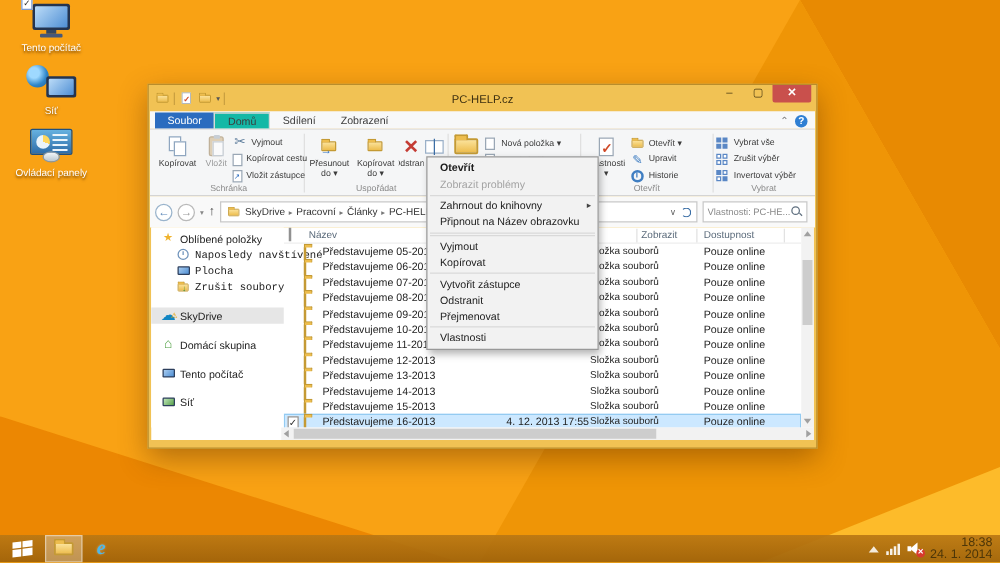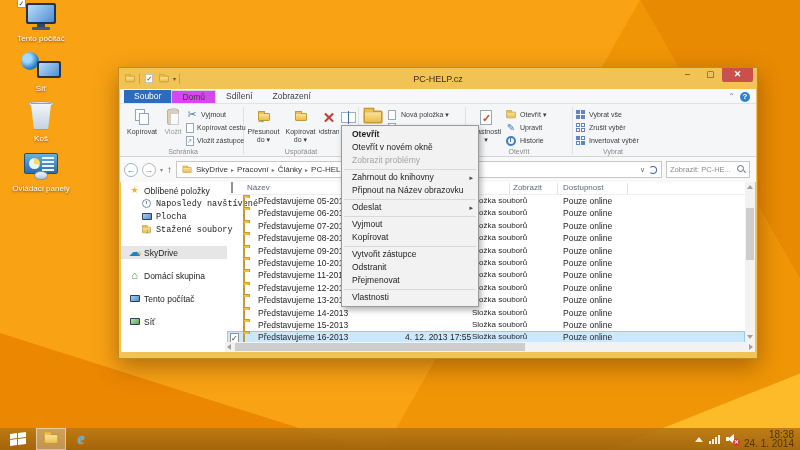--- a/index.html
+++ b/index.html
@@ -28,38 +28,38 @@
   .art-network .globe { position:absolute; left:0; top:0; width:18px; height:18px; border-radius:50%; background:radial-gradient(circle at 35% 35%, #9fd9ff 0 25%, #2f86c9 60%, #1c5e96); }
   .art-network .mon { left:16px; top:9px; width:24px; height:17px; }
   .art-recycle-bin .bin { position:absolute; left:9px; top:1px; width:22px; height:27px; background:linear-gradient(#f2f6fa,#c4d3e0); border:1px solid #8ba2b5; clip-path:polygon(4% 0,96% 0,82% 100%,18% 100%); }
   .art-recycle-bin .rim { position:absolute; left:7px; top:-1px; width:26px; height:6px; background:#e4ecf3; border:1px solid #8ba2b5; border-radius:50%; }
   .art-control-panel .panel { position:absolute; left:3px; top:1px; width:34px; height:21px; background:linear-gradient(#66b1e0,#2d6ca8); border:1px solid #1d4f80; border-radius:2px; }
   .art-control-panel .rows { position:absolute; right:3px; top:3px; width:12px; height:14px; background:repeating-linear-gradient(#eaf4fb 0 2px, transparent 2px 4px); }
   .art-control-panel .pie { position:absolute; left:4px; top:4px; width:11px; height:11px; border-radius:50%; background:conic-gradient(#ffd75e 0 30%, #eaf4fb 30% 100%); }
   .art-control-panel .mouse { position:absolute; left:13px; top:19px; width:14px; height:9px; background:linear-gradient(#f5f8fa,#b9c6cf); border:1px solid #8796a1; border-radius:50%; }
 
   
-  .window { position:absolute; left:118px; top:67px; width:640px; height:292px; background:#f1c254; border:1px solid #b98d2c; box-shadow:0 8px 22px rgba(90,45,0,.45); z-index:10; }
+  .window { position:absolute; left:118px; top:67px; width:536px; height:292px; background:#f1c254; border:1px solid #b98d2c; box-shadow:0 8px 22px rgba(90,45,0,.45); z-index:10; }
   .titlebar { position:absolute; left:0; top:0; right:0; height:21px; display:flex; align-items:center; }
   .qat { position:absolute; left:5px; top:3px; display:flex; align-items:center; gap:3px; }
   .qat-sep { width:1px; height:10px; background:#caa040; }
   .win-title { position:absolute; left:0; right:0; text-align:center; font-size:9px; color:#3c2f10; }
   .caption { position:absolute; right:4px; top:0; display:flex; }
   .capbtn { width:23px; height:14px; font-size:9px; line-height:13px; text-align:center; color:#4a3a12; }
   .capbtn.close { width:31px; background:#c9504c; color:#fff; border-radius:0 0 2px 2px; font-weight:bold; }
 
   
   .folder { position:relative; width:12px; height:8px; background:linear-gradient(#fbe29a,#edbd4e); border:1px solid #c49a34; border-radius:1px; }
   .folder::before { content:""; position:absolute; top:-3px; left:-1px; width:5px; height:2px; background:#edbd4e; border:1px solid #c49a34; border-bottom:none; border-radius:1px 1px 0 0; }
 
   
   .tabrow { position:absolute; left:1px; right:1px; top:21px; height:14px; background:#f7f8f9; display:flex; align-items:flex-end; }
   .tab { height:13px; line-height:13px; padding:0 10px; font-size:8.5px; color:#3c3c3c; }
   .tab-file { background:#2b6cbf; color:#fff; margin-left:4px; }
-  .tab.active { background:#d946ef; border:1px solid #d8d8d8; border-bottom:none; }
+  .tab.active { background:#14b8a6; border:1px solid #d8d8d8; border-bottom:none; }
   .tabrow-right { margin-left:auto; display:flex; align-items:center; gap:5px; padding-right:6px; height:13px; }
   .rib-collapse { font-size:8px; color:#777; }
   .help-badge { width:10px; height:10px; border-radius:50%; background:#2f7fd3; color:#fff; font-size:8px; line-height:10px; text-align:center; font-weight:bold; }
 
   
   .ribbon { position:absolute; left:1px; right:1px; top:35px; height:54px; background:#f5f6f7; border-top:1px solid #e3e3e3; border-bottom:1px solid #d4d4d4; display:flex; padding:1px 2px 0 4px; }
   .rgroup { position:relative; height:100%; }
   .rbody { display:flex; height:42px; padding-top:1px; }
   .glabel { position:absolute; left:0; right:0; bottom:1px; text-align:center; font-size:7px; color:#8a8a8a; }
   .gdiv { width:1px; background:#e0e0e0; margin:2px 1px; }
@@ -211,27 +211,20 @@
     <div class="dicon">
       <div class="dicon-art art-network">
         <span class="globe"></span>
         <span class="mon">
           <span class="scr"></span>
         </span>
       </div>
       <div class="dicon-label">Síť</div>
     </div>
     <div class="dicon">
-      <div class="dicon-art art-recycle-bin">
-        <span class="rim"></span>
-        <span class="bin"></span>
-      </div>
-      <div class="dicon-label">Koš</div>
-    </div>
-    <div class="dicon">
       <div class="dicon-art art-control-panel">
         <span class="panel">
           <span class="pie"></span>
           <span class="rows"></span>
         </span>
         <span class="mouse"></span>
       </div>
       <div class="dicon-label">Ovládací panely</div>
     </div>
   </div>
@@ -454,21 +447,21 @@
           <span class="crumb-sep">▸</span>
           <span class="crumb">PC-HELP.cz</span>
           <span class="crumb-sep">▸</span>
         </span>
       <span class="crumb-end">
         <span class="vee">∨</span>
         <span class="refresh-arc"></span>
       </span>
     </div>
     <div class="searchbox">
-      <span class="txt">Zobrazit: PC-HE...</span>
+      <span class="txt">Vlastnosti: PC-HE...</span>
       <span class="mag"></span>
     </div>
   </div>
 
   <div class="mainarea">
     <div class="navpane" id="sidebar">
         <div class="side-item">
           <span class="nav-ico">
             <span class="i-star">★</span>
           </span>
@@ -485,21 +478,21 @@
             <span class="mini-mon"></span>
           </span>
           <span>Plocha</span>
         </div>
         <div class="side-item lvl1">
           <span class="nav-ico">
             <span class="folder i-down" style="transform:scale(.8)">
               <span class="dl">↓</span>
             </span>
           </span>
-          <span>Stažené soubory</span>
+          <span>Zrušit soubory</span>
         </div>
         <div class="side-item gap selected">
           <span class="nav-ico">
             <span class="i-cloud">☁</span>
             <span class="i-warn">⚠</span>
           </span>
           <span>SkyDrive</span>
         </div>
         <div class="side-item gap">
           <span class="nav-ico">
@@ -640,27 +633,25 @@
     <div class="hscroll">
       <span class="harr lf"></span>
       <span class="hthumb"></span>
       <span class="harr rt"></span>
     </div>
   </div>
 </div>
 
 <div class="ctxmenu" id="ctxmenu">
     <div class="menu-item default">Otevřít</div>
-    <div class="menu-item">Otevřít v novém okně</div>
     <div class="menu-item disabled">Zobrazit problémy</div>
     <div class="menu-sep"></div>
     <div class="menu-item">Zahrnout do knihovny<span class="sub">▸</span></div>
     <div class="menu-item">Připnout na Název obrazovku</div>
     <div class="menu-sep"></div>
-    <div class="menu-item">Odeslat<span class="sub">▸</span></div>
     <div class="menu-sep"></div>
     <div class="menu-item">Vyjmout</div>
     <div class="menu-item">Kopírovat</div>
     <div class="menu-sep"></div>
     <div class="menu-item">Vytvořit zástupce</div>
     <div class="menu-item">Odstranit</div>
     <div class="menu-item">Přejmenovat</div>
     <div class="menu-sep"></div>
     <div class="menu-item">Vlastnosti</div>
   </div>

